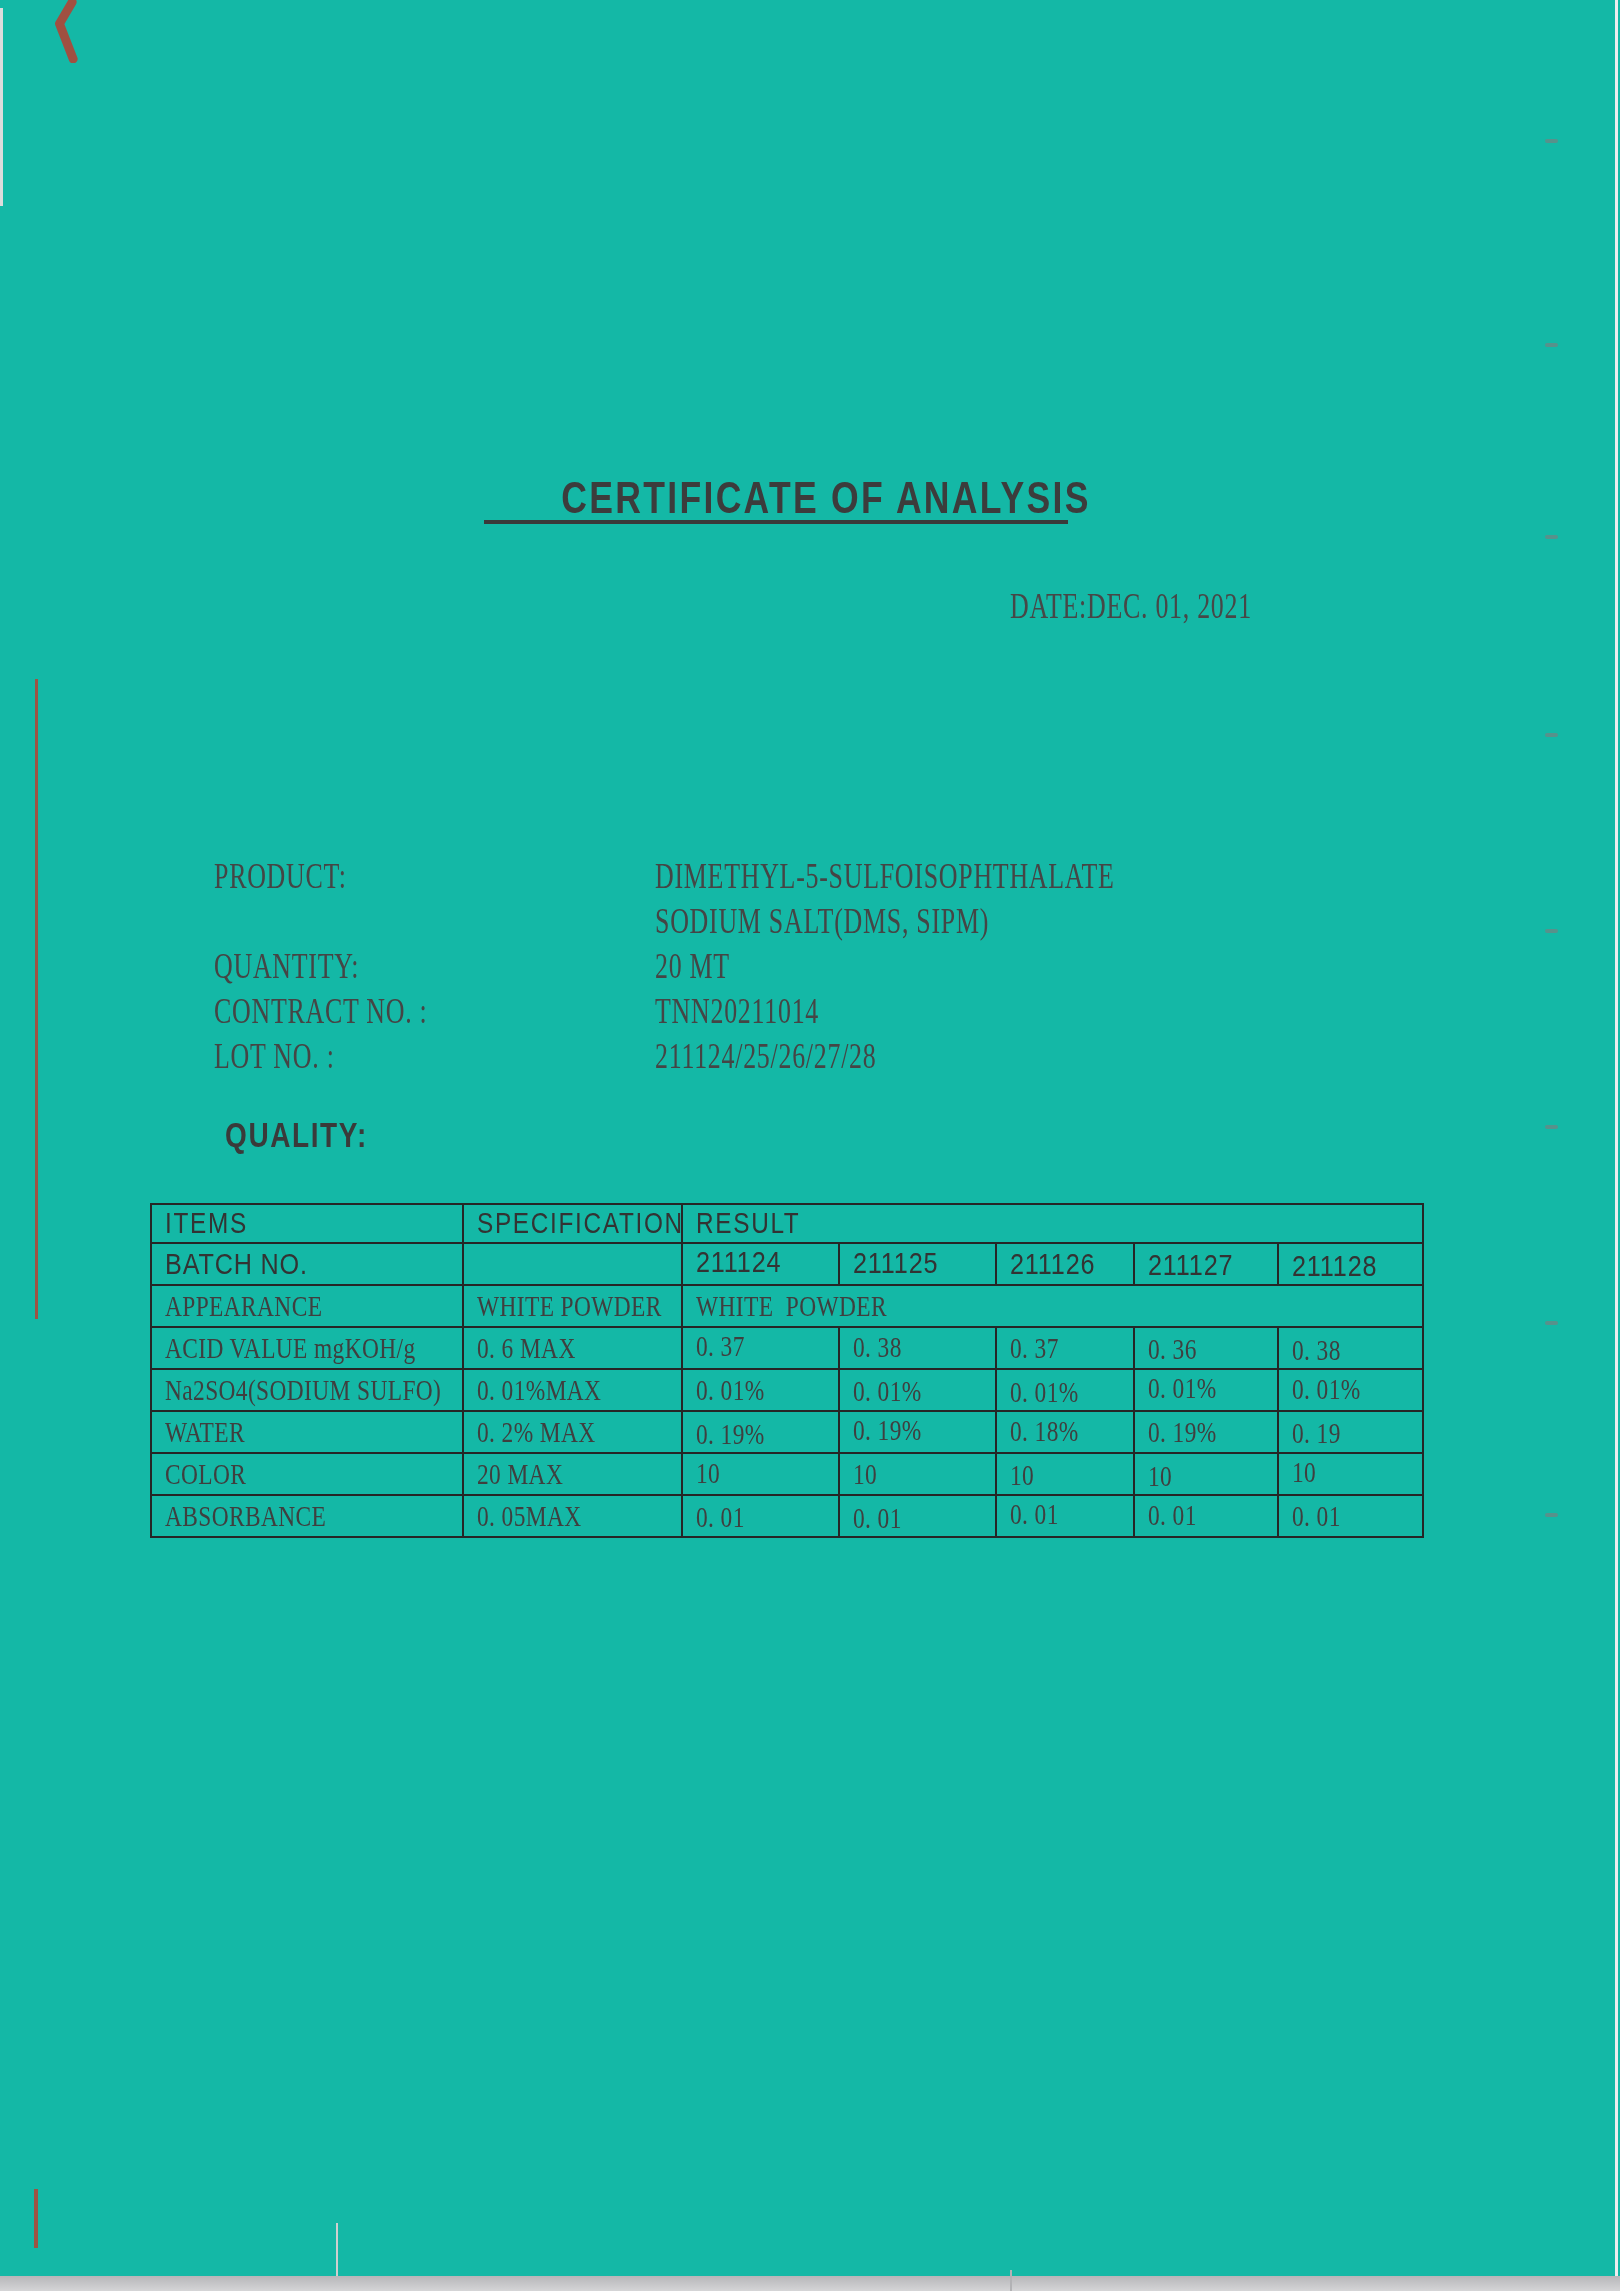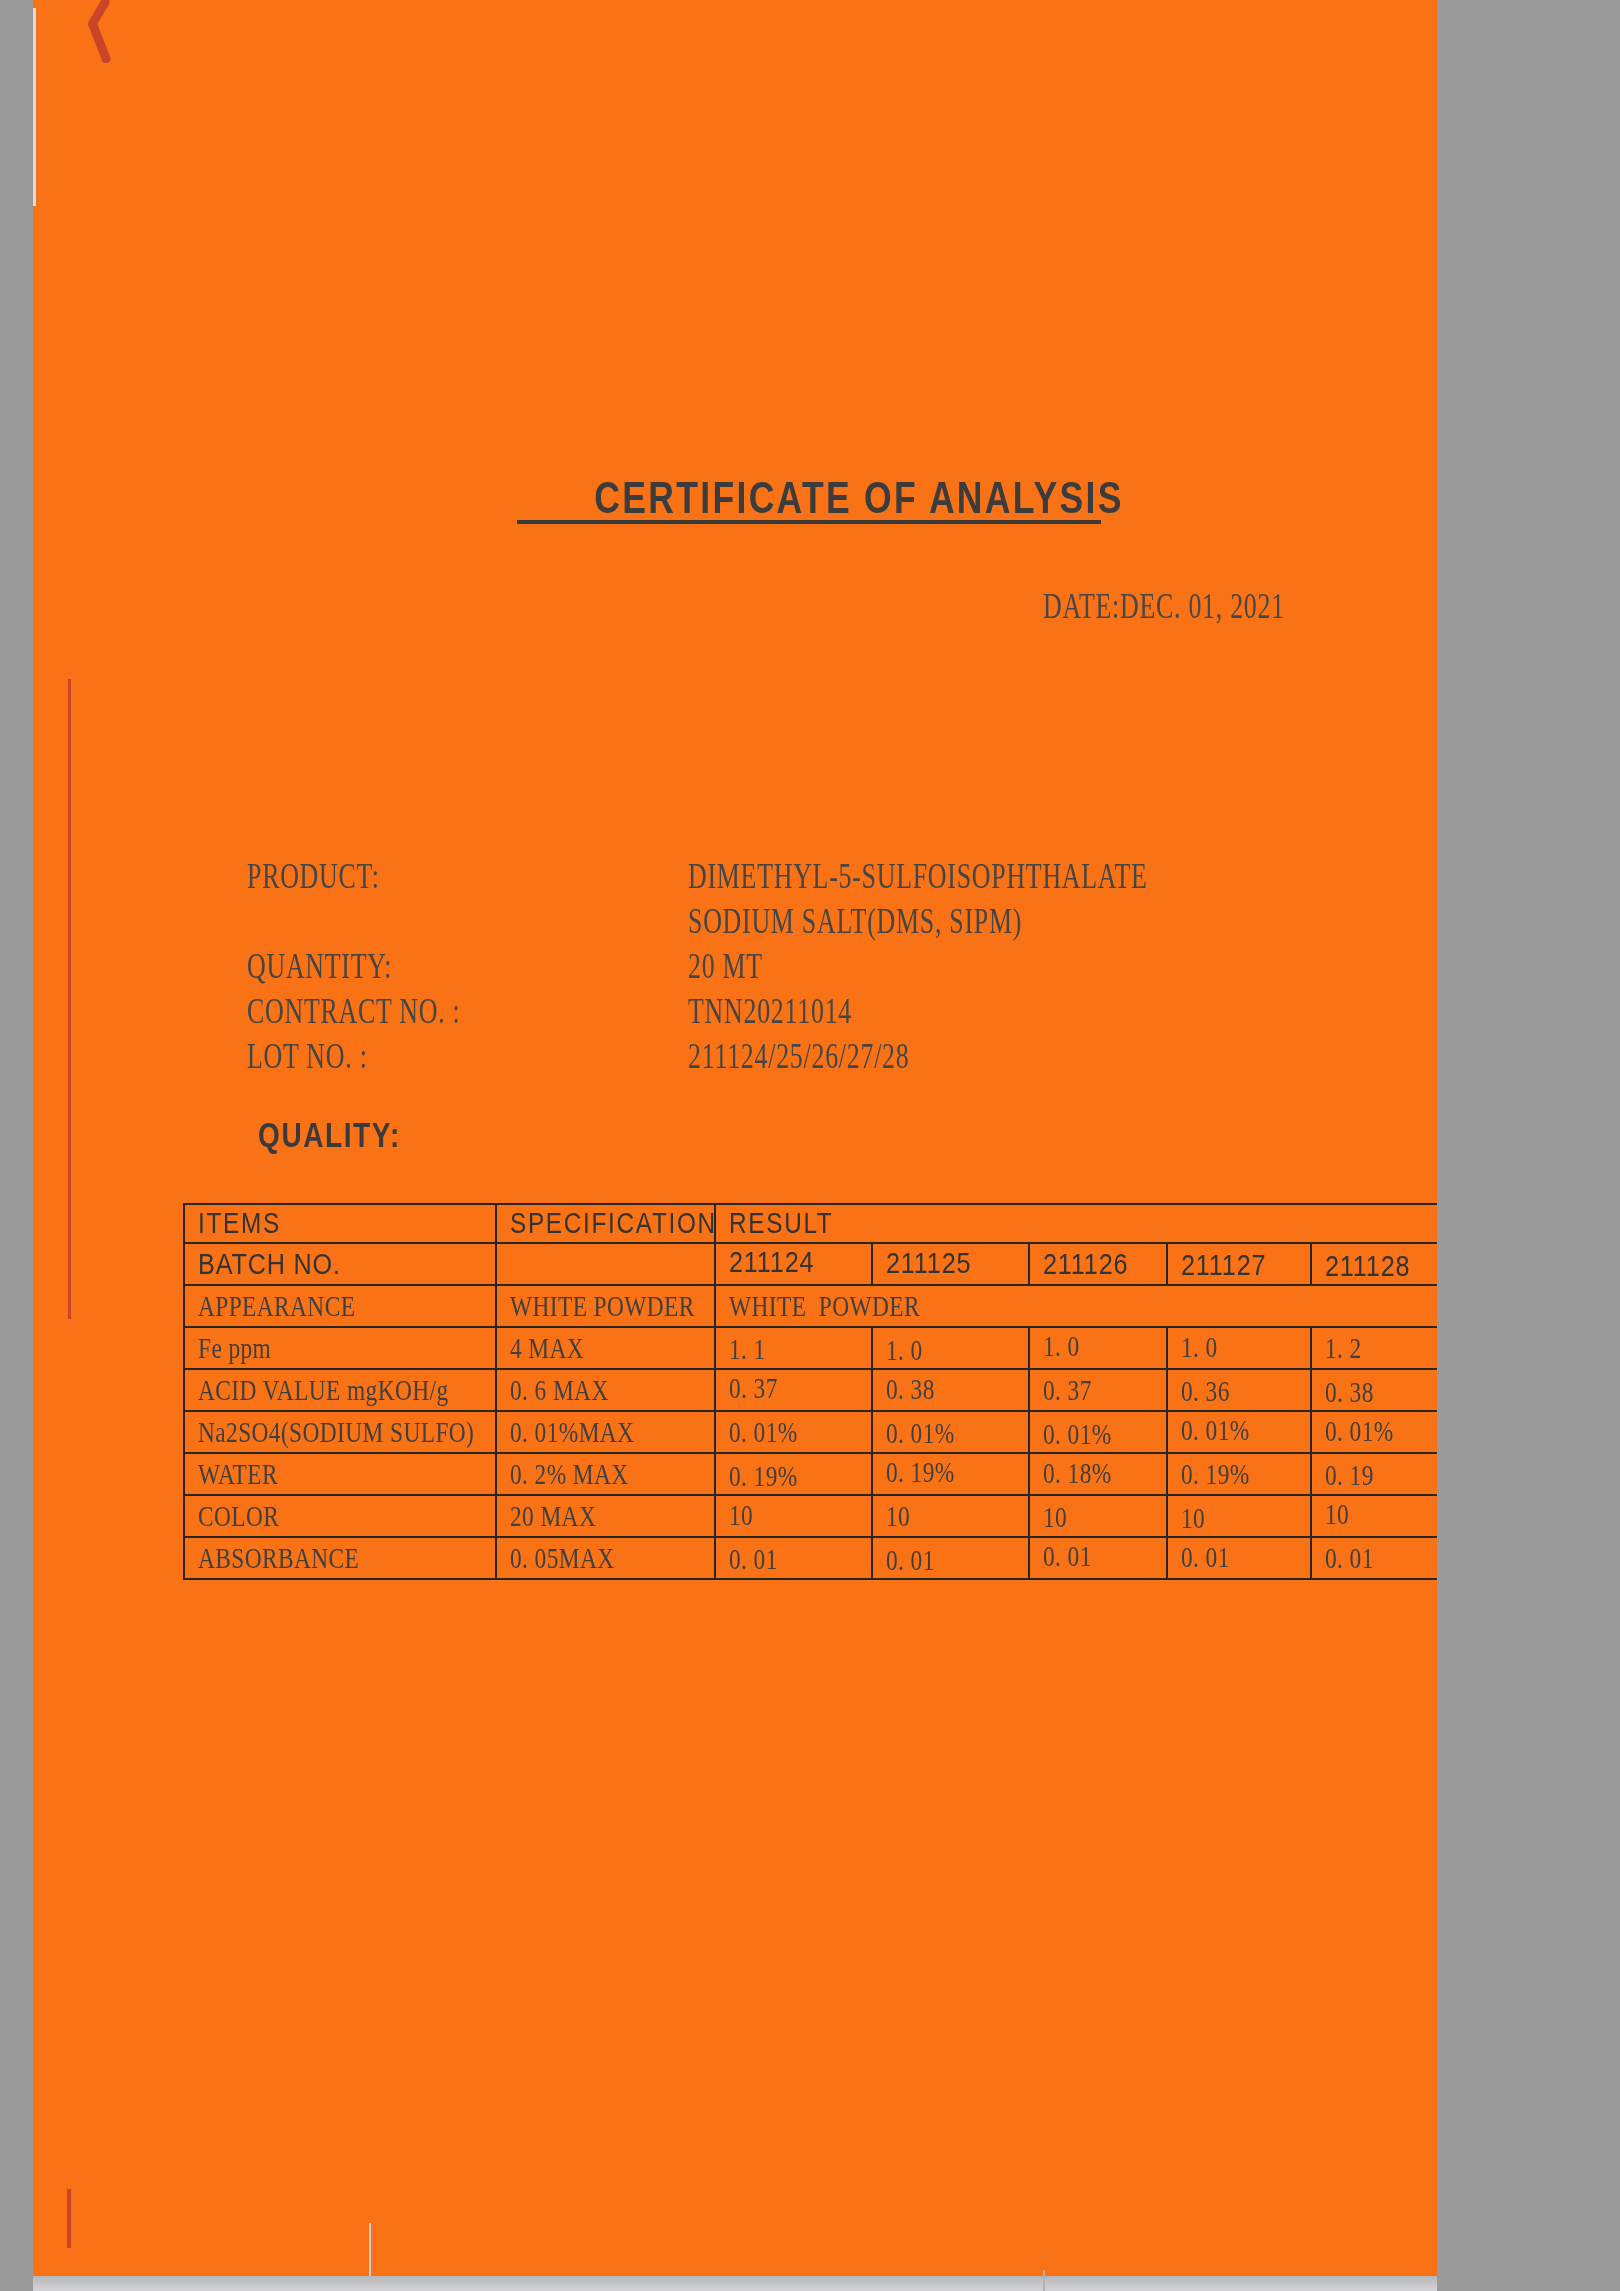--- a/index.html
+++ b/index.html
@@ -1,20 +1,19 @@
 <!DOCTYPE html>
 <html><head>
 <meta charset="utf-8">
 <style>
   html,body { margin:0; padding:0; background:#9a9a9a; }
   .page {
-    position:relative; width:1404px; height:2292px;
-    background:#f97316; overflow:hidden;
+    position:relative; width:1620px; height:2292px;
+    background:#14b8a6; overflow:hidden;
     color:#3a3a3a;
-    margin-left:33px;
   }
   .abs { position:absolute; }
   .serif { font-family:"Liberation Serif", serif; color:#3f3f3f; }
   .gothic { font-family:"Liberation Sans", sans-serif; color:#333333; }
   .cx { display:inline-block; white-space:pre; transform-origin:0 50%; }
 
   
   .title-wrap { left:491px; top:472px; width:568px; text-align:center; }
   .title-wrap .cx { font-size:45px; font-weight:bold; letter-spacing:2.9px; transform:scaleX(0.79); transform-origin:50% 50%; color:#3c3c3c; }
   .title-underline { left:484px; top:520px; width:584px; height:3.9px; background:#3a3a3a; }
@@ -152,29 +151,20 @@
           <td><span class="cx g gothic" style="position: relative; top: 0px;">211126</span></td>
           <td><span class="cx g gothic" style="position: relative; top: 1px;">211127</span></td>
           <td><span class="cx g gothic" style="position: relative; top: 2px;">211128</span></td>
         </tr>
         <tr>
           <td><span class="cx s serif" style="position: relative; top: 0px;">APPEARANCE</span></td>
           <td><span class="cx s serif" style="position: relative; top: 0px;">WHITE POWDER</span></td>
           <td colspan="5" class="merged"><span class="cx s serif" style="position: relative; top: 0px;">WHITE  POWDER</span></td>
         </tr>
         <tr>
-          <td><span class="cx s serif" style="position: relative; top: 0px;">Fe ppm</span></td>
-          <td><span class="cx s serif" style="position: relative; top: 0px;">4 MAX</span></td>
-          <td><span class="cx s serif" style="position: relative; top: 1px;">1. 1</span></td>
-          <td><span class="cx s serif" style="position: relative; top: 2px;">1. 0</span></td>
-          <td><span class="cx s serif" style="position: relative; top: -2px;">1. 0</span></td>
-          <td><span class="cx s serif" style="position: relative; top: -1px;">1. 0</span></td>
-          <td><span class="cx s serif" style="position: relative; top: 0px;">1. 2</span></td>
-        </tr>
-        <tr>
           <td><span class="cx s serif" style="position: relative; top: 0px;">ACID VALUE mgKOH/g</span></td>
           <td><span class="cx s serif" style="position: relative; top: 0px;">0. 6 MAX</span></td>
           <td><span class="cx s serif" style="position: relative; top: -2px;">0. 37</span></td>
           <td><span class="cx s serif" style="position: relative; top: -1px;">0. 38</span></td>
           <td><span class="cx s serif" style="position: relative; top: 0px;">0. 37</span></td>
           <td><span class="cx s serif" style="position: relative; top: 1px;">0. 36</span></td>
           <td><span class="cx s serif" style="position: relative; top: 2px;">0. 38</span></td>
         </tr>
         <tr>
           <td><span class="cx s serif" style="position: relative; top: 0px;">Na2SO4(SODIUM SULFO)</span></td>

